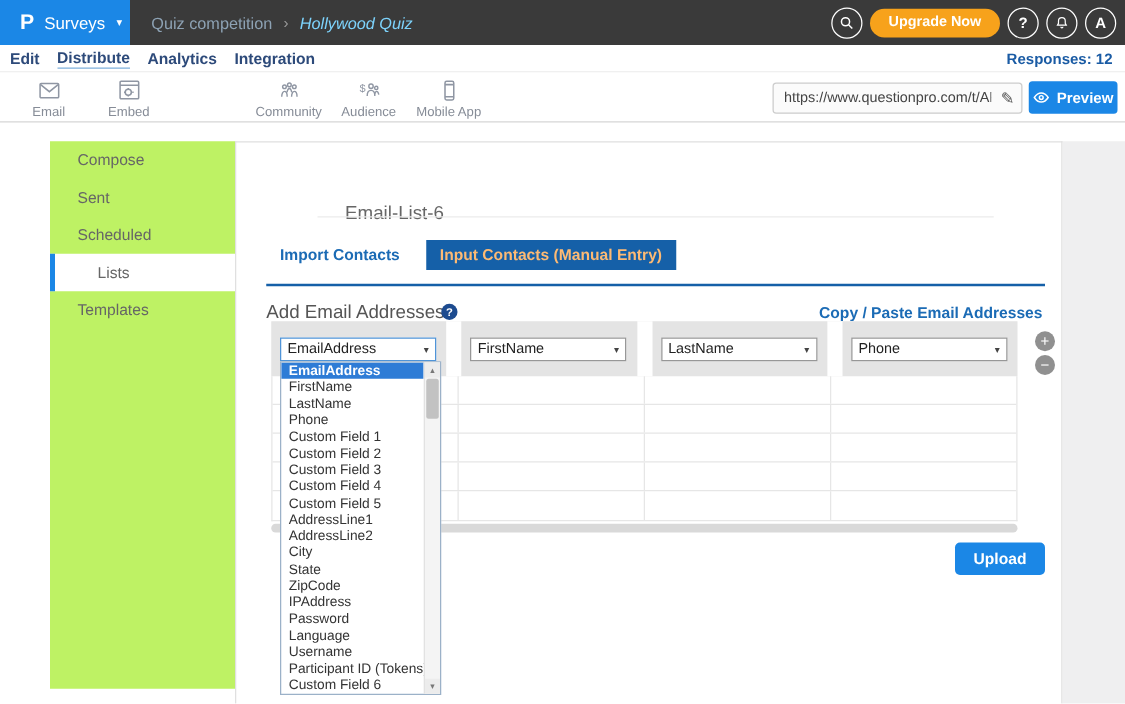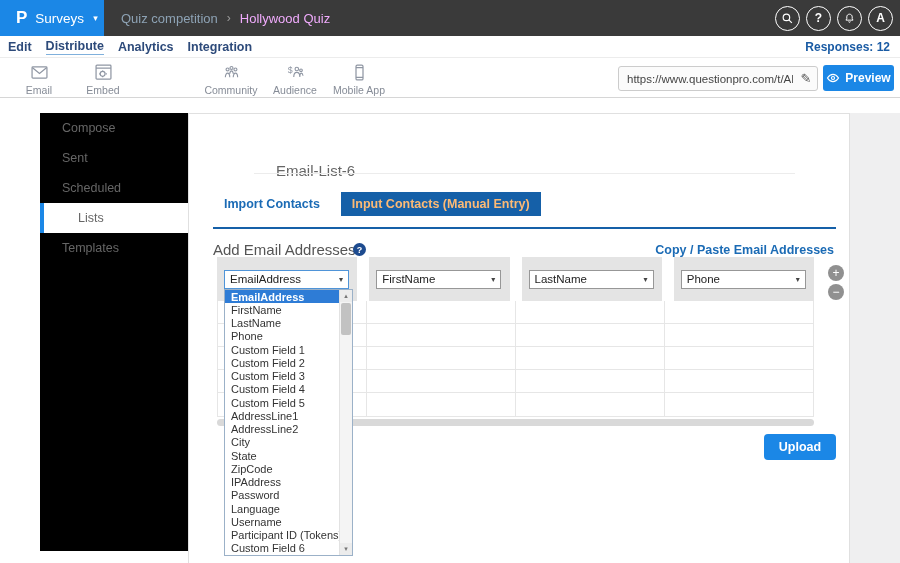--- a/index.html
+++ b/index.html
@@ -10,21 +10,21 @@
   
   .topbar { position:absolute; left:0; top:0; width:900px; height:36px; background:#3a3a3a; }
   .brand { position:absolute; left:0; top:0; width:104px; height:36px; background:#1b87e6;
            display:flex; align-items:center; padding-left:16px; gap:8px; color:#fff; cursor:pointer; }
   .brand .p { font-weight:800; font-size:17px; }
   .brand .lbl { font-size:13.5px; }
   .brand .caret { font-size:9px; margin-left:1px; }
   .crumbs { position:absolute; left:121px; top:0; height:36px; display:flex; align-items:center; gap:9px; font-size:13px; }
   .crumb-parent { color:#8da2b4; cursor:pointer; }
   .crumb-sep { color:#9a9a9a; font-size:12px; }
-  .crumb-current { color:#f0abfc; }
+  .crumb-current { color:#7dd3fc;font-style:italic; }
   .tb-right { position:absolute; right:7px; top:0; height:36px; display:flex; align-items:center; gap:6px; }
   .cbtn { width:25px; height:25px; border:1.5px solid #fff; border-radius:50%; color:#fff;
           display:flex; align-items:center; justify-content:center; font-size:12px; font-weight:bold; cursor:pointer; flex:none; }
   .upgrade { height:23px; padding:0 15px; background:#f7a21b; border:none; border-radius:12px;
              color:#fff; font-weight:bold; font-size:11.5px; cursor:pointer; font-family:inherit; }
 
   
   .navbar { position:absolute; left:0; top:36px; width:900px; height:22px; background:#fff;
             display:flex; align-items:center; gap:14px; padding-left:8px; border-bottom:1px solid #ececec; }
   .nav-item { font-size:12.5px; font-weight:bold; color:#2d4a7a; cursor:pointer; }
@@ -39,21 +39,21 @@
   .urlbox { position:absolute; left:618px; top:8px; width:200px; height:25px; background:#fbfbfb;
             border:1px solid #ccc; border-radius:3px; display:flex; align-items:center; }
   .urlbox input { flex:1; min-width:0; border:none; background:transparent; font-size:11.5px;
                   color:#444; padding:0 2px 0 8px; font-family:inherit; outline:none; }
   .pencil { width:22px; text-align:center; color:#555; font-size:13px; cursor:pointer; }
   .preview { position:absolute; left:823px; top:7px; width:71px; height:26px; background:#1b87e6; border:none;
              border-radius:3px; color:#fff; font-size:12px; font-weight:bold; display:flex; align-items:center;
              justify-content:center; gap:5px; cursor:pointer; font-family:inherit; }
 
   
-  .sidebar { position:absolute; left:40px; top:113px; width:148px; height:438px; background:#000000; }
+  .sidebar { position:absolute; left:40px; top:113px; width:148px; height:438px; background:#bef264; }
   .side-item { height:30px; display:flex; align-items:center; padding-left:22px; font-size:12.5px; color:#666; cursor:pointer; }
   .side-item.active { background:#fff; border-left:4px solid #1b87e6; padding-left:34px; }
 
   .rightpane { position:absolute; left:850px; top:113px; width:50px; height:450px; background:#efeff0; }
 
   
   .card { position:absolute; left:188px; top:113px; width:662px; height:450px; background:#fff;
           border:1px solid #e0e0e0; border-bottom:none; }
   .list-title { position:absolute; left:87px; top:27px; font-size:15px; color:#666;margin-top:21px; }
   .title-divider { position:absolute; left:65px; top:59px; width:541px; height:1px; background:#ececec; }
@@ -124,20 +124,21 @@
       <span class="crumb-sep">›</span>
       <span class="crumb-current">Hollywood Quiz</span>
     </div>
     <div class="tb-right">
       <div class="cbtn">
         <svg width="13" height="13" viewBox="0 0 24 24" fill="none" stroke="#fff" stroke-width="2.2">
             <circle cx="10" cy="10" r="6"></circle>
             <path d="M14.5 14.5L20 20"></path>
           </svg>
       </div>
+      <button class="upgrade">Upgrade Now</button>
       <div class="cbtn">
         <span>?</span>
       </div>
       <div class="cbtn">
         <svg width="13" height="13" viewBox="0 0 24 24" fill="none" stroke="#fff" stroke-width="1.8">
             <path d="M12 4c-2.8 0-5 2.2-5 5v3.3L5.5 15h13L17 12.3V9c0-2.8-2.2-5-5-5z"></path>
             <path d="M10.5 17.5a1.5 1.5 0 0 0 3 0"></path>
           </svg>
       </div>
       <div class="cbtn">

